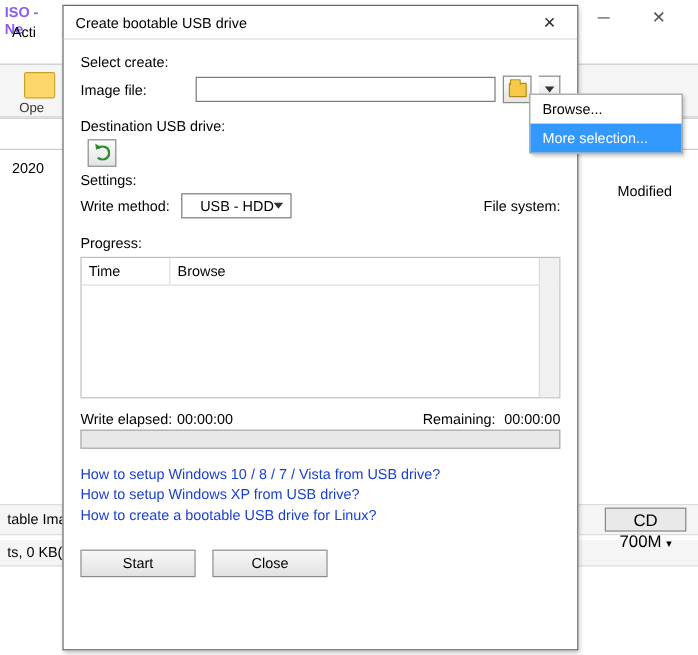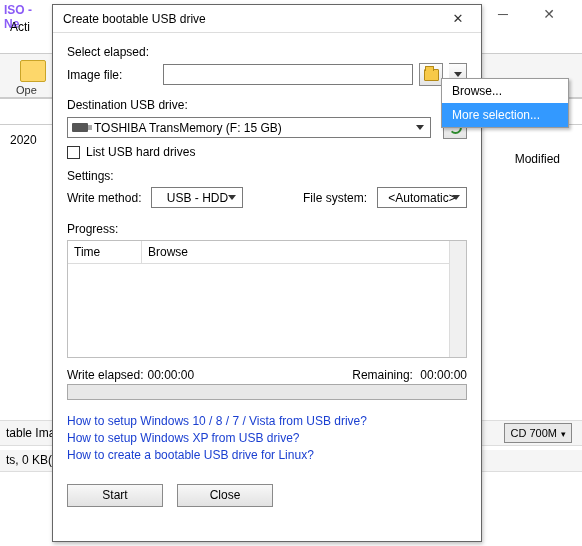--- a/index.html
+++ b/index.html
@@ -12,21 +12,21 @@
 .bg-min   { position:absolute; top:2px; right:56px; width:46px; height:24px; text-align:center; line-height:24px; color:#555; font-size:14px;}
 .bg-actions { left:0; top:33px; width:50px; height:20px; border:none; padding:0 0 0 10px;}
 .bg-toolbar { left:0; top:53px; width:582px; height:45px; border-left:none; border-right:none; background:#f5f5f5;}
 .bg-toolbar .folder { position:absolute; left:20px; top:6px; width:26px; height:22px; background:#fdd76a; border:1px solid #c9a428; border-radius:2px;}
 .bg-toolbar .label { position:absolute; left:16px; top:30px; font-size:11px; color:#333;}
 .bg-breadcrumb { left:0; top:98px; width:582px; height:27px; border-left:none; border-right:none; background:#fff; padding:5px 8px;}
 .bg-date { position:absolute; left:10px; top:133px; font-size:12px;}
 .bg-modified { position:absolute; right:22px; top:152px; font-size:12px;}
 .bg-status1 { position:absolute; left:0; bottom:100px; width:582px; height:26px; background:#f5f5f5; border-top:1px solid #ddd; border-bottom:1px solid #ddd; padding:5px 6px;}
 .bg-status2 { position:absolute; left:0; bottom:74px; width:582px; height:22px; background:#f5f5f5; border-bottom:1px solid #ddd; padding:3px 6px;}
-.bg-cd { position:absolute; right:10px; bottom:103px; width:68px; height:20px; border:1px solid #888; background:#e9e9e9; font-size:11px; text-align:center; line-height:18px;}
+.bg-cd { position:absolute; right:10px; bottom:103px; width:68px; height:20px; border:1px solid #888; background:#e9e9e9; font-size:14px; text-align:center; line-height:18px;}
 .bg-cd::after { content:"▾"; font-size:9px; margin-left:4px;}
 
 
 .dialog { position:absolute; left:52px; top:4px; width:430px; height:538px; background:#fff; border:1px solid #666; box-shadow: 1px 2px 4px rgba(0,0,0,0.25);}
 .titlebar { height:28px; border-bottom:1px solid #ddd; display:flex; align-items:center; padding:0 4px 0 10px;}
 .titlebar .title { flex:1; font-size:12px;}
 .titlebar .close { width:38px; height:22px; text-align:center; line-height:22px; font-size:13px; color:#333; cursor:default;}
 
 .content { padding:8px 14px 10px 14px; }
 
@@ -98,66 +98,49 @@
 <div class="bg-status1"><span>table Imag</span></div>
 <div class="bg-status2"><span>ts, 0 KB(</span></div>
 <div class="bg-cd">CD 700M</div>
 
 <div class="dialog">
   <div class="titlebar">
     <div class="title">Create bootable USB drive</div>
     <div class="close">✕</div>
   </div>
   <div class="content">
-    <div class="section-label">Select elapsed:</div>
+    <div class="section-label">Select create:</div>
     <div class="row">
       <div class="label">Image file:</div>
       <div class="img-input"></div>
       <div class="icon-btn">
         <div class="folder-icon"></div>
       </div>
       <div class="dropdown-arrow-btn">
         <div class="tri-down"></div>
       </div>
     </div>
 
     <div class="section-label" style="margin-top:12px">Destination USB drive:</div>
     <div class="row">
-      <div class="combo lg">
-        <div class="usb-icon"></div>
-        <span>TOSHIBA TransMemory (F:  15 GB)</span>
-        <div class="arrow">
-            <div class="tri-down"></div>
-          </div>
-      </div>
       <div class="refresh-btn">
         <div class="refresh-icon"></div>
       </div>
-    </div>
-    <div class="chk-row">
-      <span class="checkbox"></span>
-      <span>List USB hard drives</span>
     </div>
 
     <div class="section-label">Settings:</div>
     <div class="settings-row">
       <span>Write method:</span>
       <div class="combo">
         <span class="txt">USB - HDD</span>
         <div class="arrow">
             <div class="tri-down"></div>
           </div>
       </div>
       <span class="fsl">File system:</span>
-      <div class="combo fs">
-        <span class="txt">&lt;Automatic&gt;</span>
-        <div class="arrow">
-            <div class="tri-down"></div>
-          </div>
-      </div>
     </div>
 
     <div class="section-label" style="margin-top:14px">Progress:</div>
     <div class="progress-frame">
       <div class="head">
         <div class="col-time">Time</div>
         <div>Browse</div>
       </div>
       <div class="scroll"></div>
     </div>

